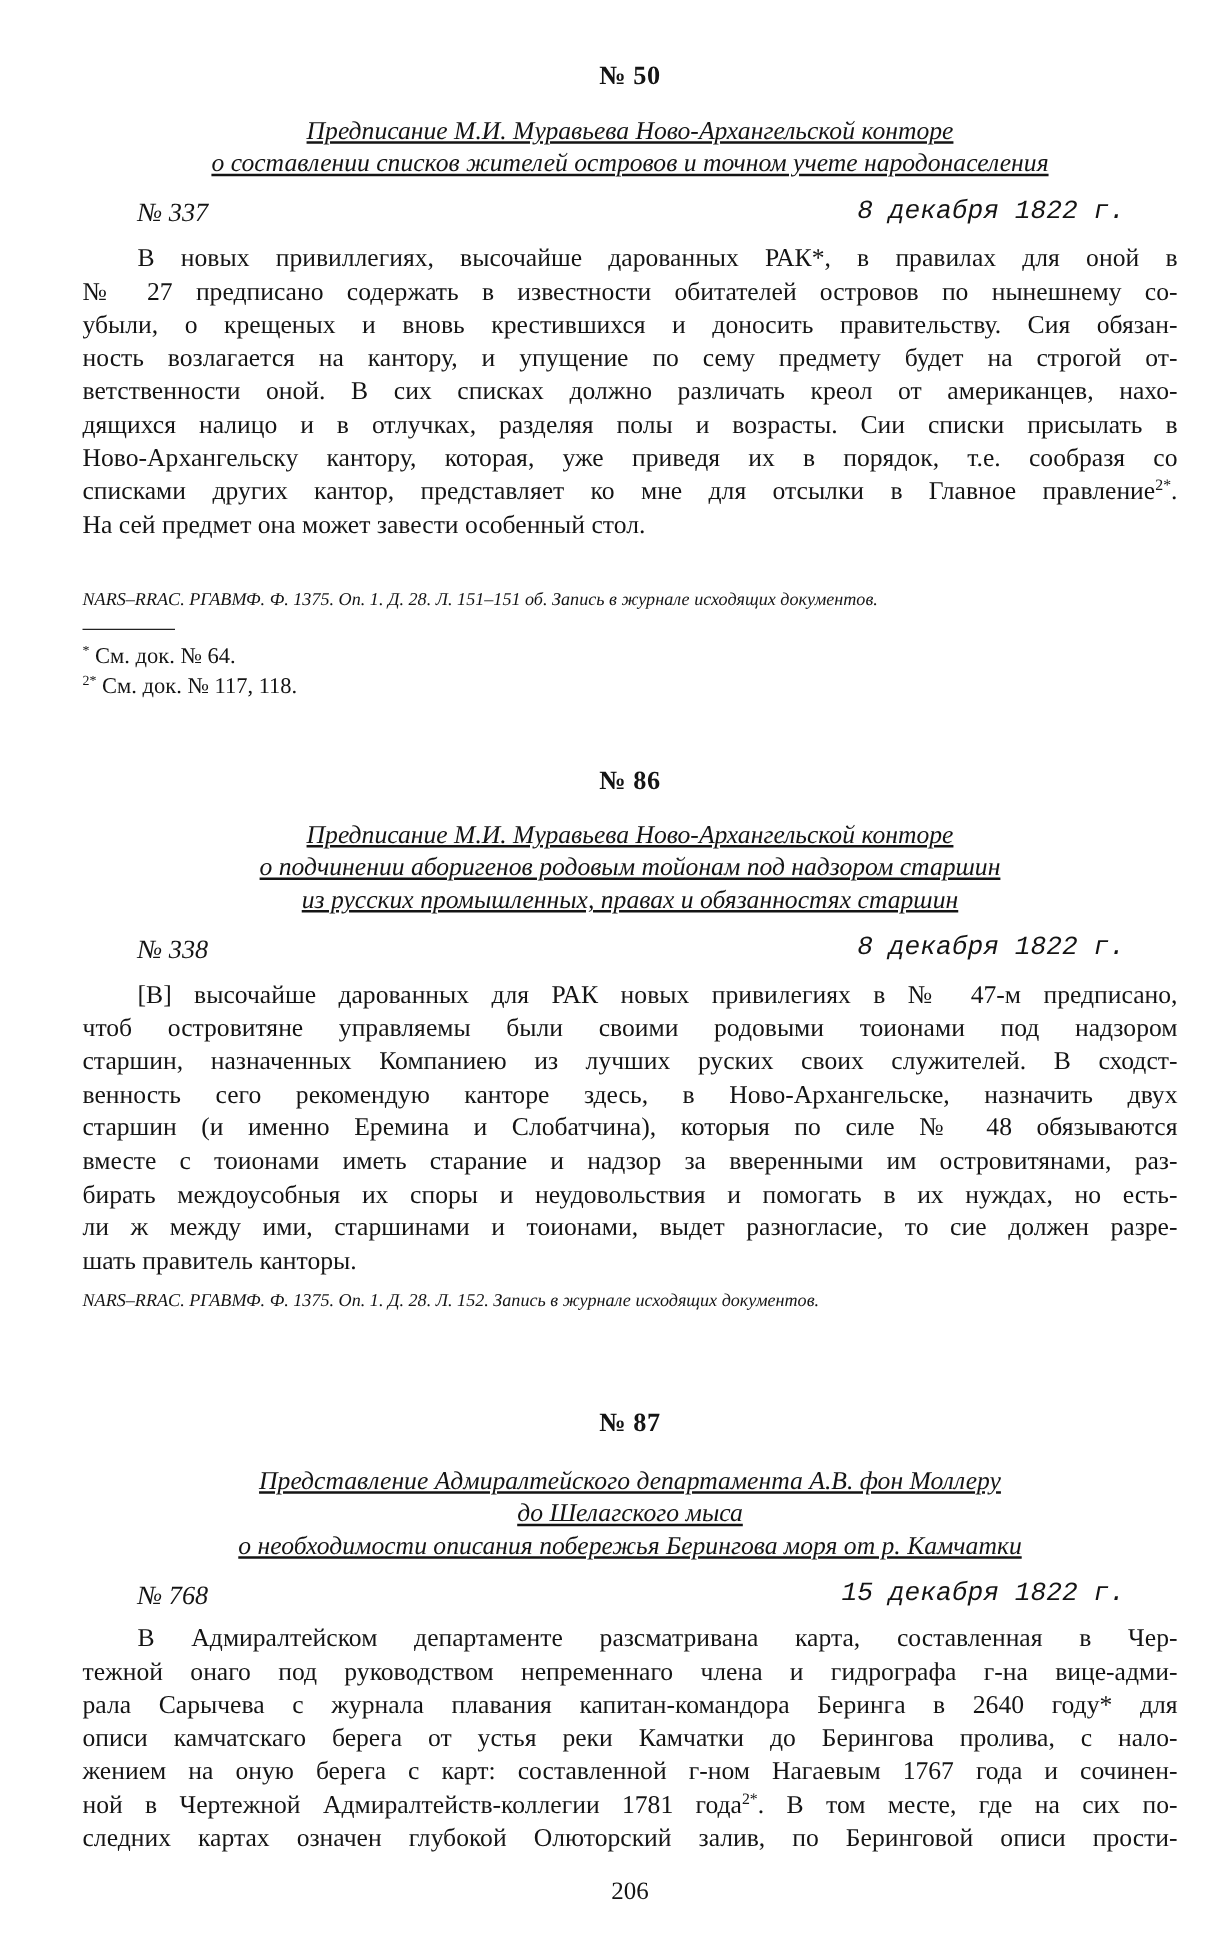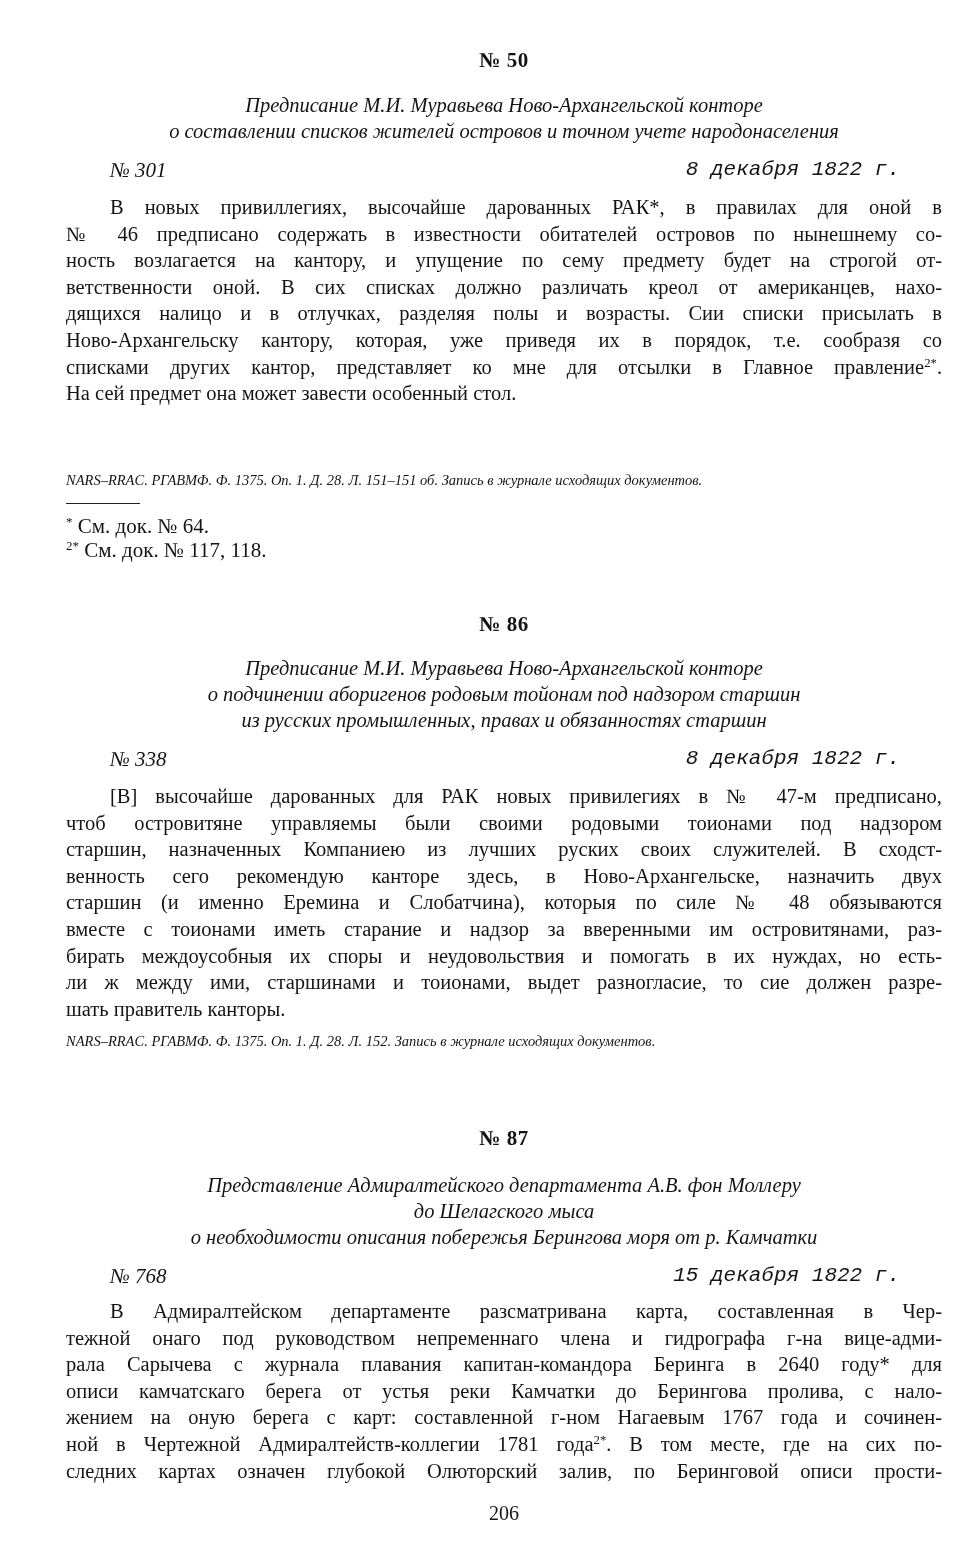--- a/index.html
+++ b/index.html
@@ -8,63 +8,64 @@
       font-family: "Liberation Serif", "DejaVu Serif", serif;
       color: #141414;
     }
     .page { position: absolute; left: 66px; top: 0; width: 876px; }
     .docnum {
       position: absolute; left: 0; width: 876px; text-align: center;
       font-weight: bold; font-size: 21px; letter-spacing: 0.5px;
     }
     .title {
       position: absolute; left: 0; width: 876px; text-align: center;
-      font-style: italic; font-size: 20.5px; line-height: 26px;
+      font-style: italic; font-size: 20.5px; line-height: 26px; text-decoration: underline;
     }
     .title div { white-space: nowrap; }
     .regline {
       position: absolute; left: 44px; width: 790px; font-style: italic;
       font-size: 21px;
     }
     .regline .num { position: absolute; left: 0; top: 0; }
     .regline .date { position: absolute; right: 0; top: 0; font-family: Liberation Mono, monospace; }
     .body {
       position: absolute; left: 0; width: 876px;
       font-size: 20.5px; line-height: 26.6px; text-align: justify;
     }
     .body div { white-space: nowrap; text-align: justify; text-align-last: justify; height: 26.6px; }
     .body div.last { text-align-last: left; }
     .body div.first { text-indent: 44px; }
     .source {
       position: absolute; left: 0; font-style: italic; font-size: 14.5px; white-space: nowrap; text-align: center;
     }
     .rule { position: absolute; left: 0; width: 74px; border-top: 1px solid #222; }
-    .fn { position: absolute; left: 0; font-size: 21px; white-space: nowrap; }
+    .fn { position: absolute; left: 0; font-size: 18px; white-space: nowrap; }
     sup { font-size: 62%; line-height: 0; vertical-align: 0.55em; }
     .pagenum {
       position: absolute; left: 0; width: 876px; text-align: center; font-size: 20px;
     }
   </style>
 </head>
 <body>
 
 <div class="page">
 
   <div class="docnum" style="top:48px">№ 50</div>
   <div class="title" style="top:92px">
     <div>Предписание М.И. Муравьева Ново-Архангельской конторе</div>
     <div>о составлении списков жителей островов и точном учете народонаселения</div>
   </div>
   <div class="regline" style="top:158px">
-    <span class="num">№ 301</span>
+    <span class="num">№ 337</span>
     <span class="date">8 декабря 1822 г.</span>
   </div>
   <div class="body" style="top:194px">
     <div class="first">В новых привиллегиях, высочайше дарованных РАК*, в правилах для оной в</div>
-    <div>№ 46 предписано содержать в известности обитателей островов по нынешнему со-</div>
+    <div>№ 27 предписано содержать в известности обитателей островов по нынешнему со-</div>
+    <div>убыли, о крещеных и вновь крестившихся и доносить правительству. Сия обязан-</div>
     <div>ность возлагается на кантору, и упущение по сему предмету будет на строгой от-</div>
     <div>ветственности оной. В сих списках должно различать креол от американцев, нахо-</div>
     <div>дящихся налицо и в отлучках, разделяя полы и возрасты. Сии списки присылать в</div>
     <div>Ново-Архангельску кантору, которая, уже приведя их в порядок, т.е. сообразя со</div>
     <div><span>списками других кантор, представляет ко мне для отсылки в Главное правление</span><sup>2*</sup><span>.</span></div>
     <div class="last">На сей предмет она может завести особенный стол.</div>
   </div>
   <div class="source" style="top:472px">NARS–RRAC. РГАВМФ. Ф. 1375. Оп. 1. Д. 28. Л. 151–151 об. Запись в журнале исходящих документов.</div>
   <div class="rule" style="top:503px"></div>
   <div class="fn" style="top:514px"><sup>*</sup><span> См. док. № 64.</span></div>

